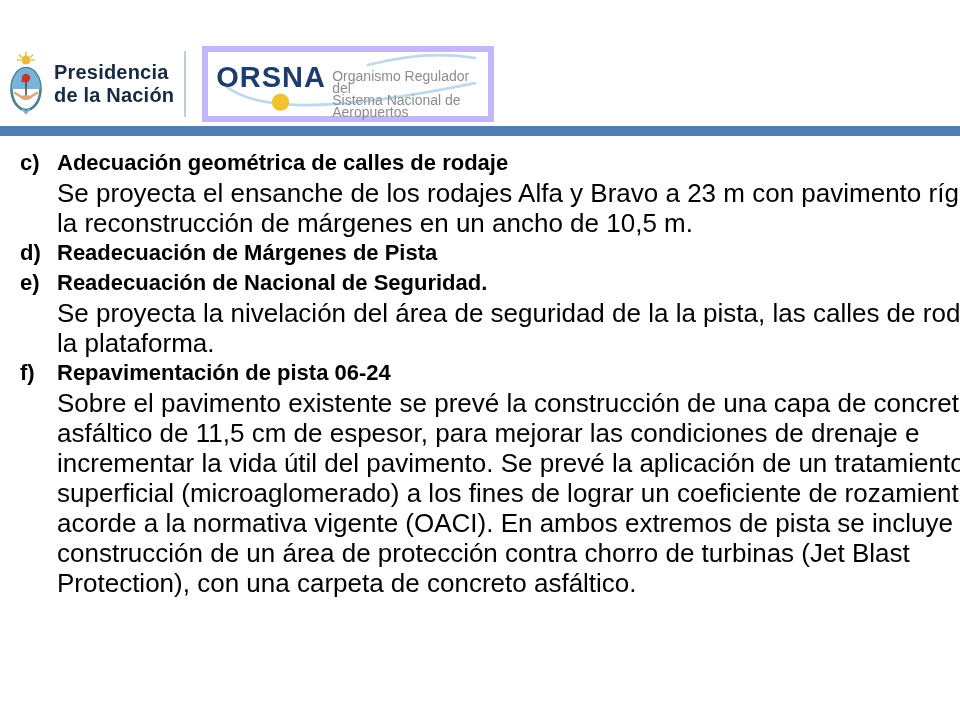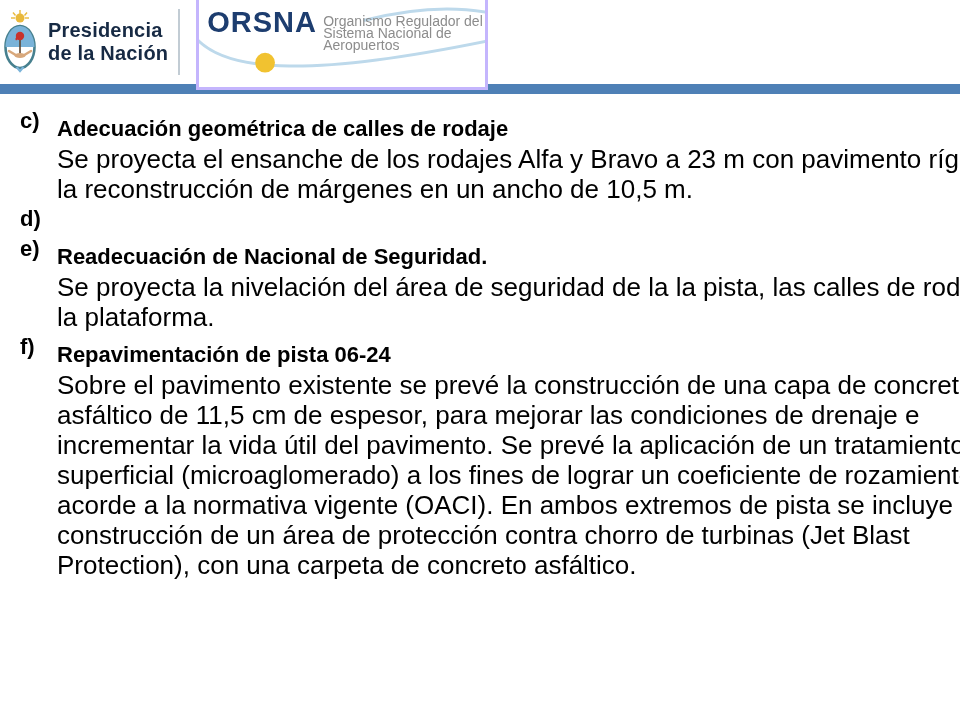--- a/index.html
+++ b/index.html
@@ -1,36 +1,36 @@
 <!DOCTYPE html>
 <html><head>
 <meta charset="utf-8">
 <style>
   html,body{margin:0;padding:0;background:#fff;}
   .slide{
     position:relative;width:960px;height:720px;overflow:hidden;
     background:#fff;font-family:"Liberation Sans",sans-serif;color:#000;
   }
   
-  .header{height:84px;display:flex;align-items:center;padding-left:0;box-sizing:border-box;background:#fff;}
+  .header{height:84px;display:flex;align-items:center;padding-left:6px;box-sizing:border-box;background:#fff;margin-top:42px;}
   .gov-logo{display:flex;align-items:center;}
   .coat{width:40px;height:66px;flex:none;}
   .gov-text{margin-left:8px;font-weight:bold;font-size:20px;line-height:23px;color:#172a44;letter-spacing:.2px;}
   .divider{width:2px;height:66px;background:#c2ccd4;margin-left:10px;flex:none;}
-  .orsna-box{position:relative;width:292px;height:96px;margin-left:16px;border:3px solid #c4b5fd;box-sizing:border-box;background:#fff;flex:none;}
+  .orsna-box{position:relative;width:292px;height:76px;margin-left:16px;border:6px solid #c4b5fd;box-sizing:border-box;background:#fff;flex:none;}
   .swoosh{position:absolute;left:0;top:0;width:100%;height:100%;}
   .orsna-word{position:absolute;left:8px;top:9px;font-size:29px;font-weight:bold;color:#1d3d6f;letter-spacing:1px;}
   .orsna-sub{position:absolute;left:124px;top:18px;font-size:14px;line-height:12px;color:#8c8c8c;}
   
   .bar{height:10px;width:100%;background:#4e80b6;}
   
   .content{padding:12px 18px 0 20px;}
   .item{display:flex;}
   .marker{flex:none;width:37px;font-weight:bold;font-size:22px;line-height:30px;}
-  .item-body{flex:1;min-width:0;margin-top:8px;}
+  .item-body{flex:1;min-width:0;}
   .item-heading{font-weight:bold;font-size:22px;line-height:30px;white-space:pre;}
   .item-lines{font-size:26px;line-height:30px;white-space:pre;}
 </style>
 </head>
 <body>
 
 <div class="slide">
 
   <header class="header">
 
@@ -93,20 +93,21 @@
       <div class="item-body">
         <div class="item-heading">Adecuación geométrica de calles de rodaje</div>
         <div class="item-lines">Se proyecta el ensanche de los rodajes Alfa y Bravo a 23 m con pavimento rígido y
 la reconstrucción de márgenes en un ancho de 10,5 m.</div>
       </div>
     </div>
 
     <div class="item">
       <span class="marker">d)</span>
       <div class="item-body">
+        <div class="item-heading">Readecuación de Márgenes de Pista</div>
       </div>
     </div>
 
     <div class="item">
       <span class="marker">e)</span>
       <div class="item-body">
         <div class="item-heading">Readecuación de Nacional de Seguridad.</div>
         <div class="item-lines">Se proyecta la nivelación del área de seguridad de la la pista, las calles de rodaje y
 la plataforma.</div>
       </div>

